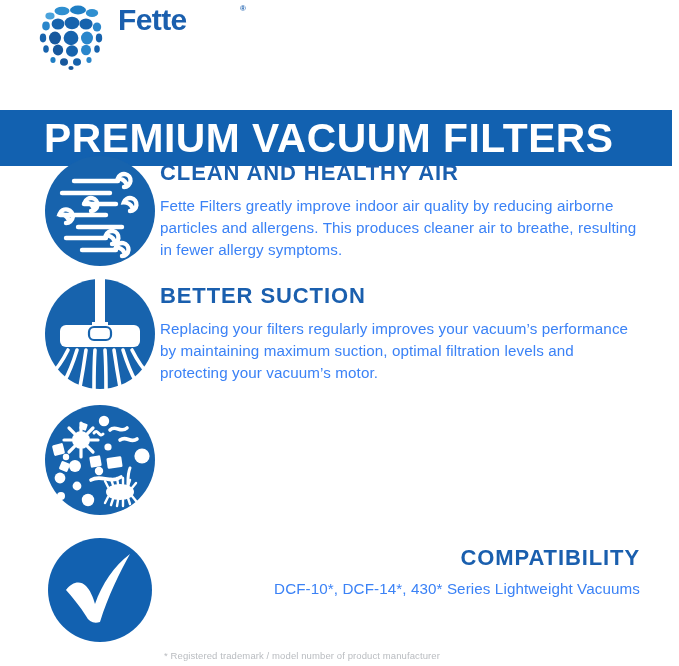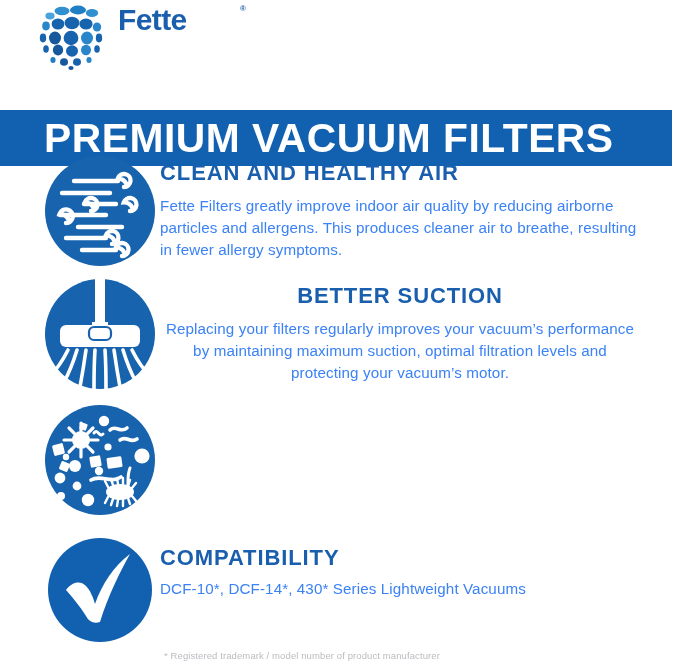--- a/index.html
+++ b/index.html
@@ -110,25 +110,25 @@
   .feature-text {
     color: #3b82f6;
     font-family: "Liberation Sans", sans-serif;
     font-size: 15.2px;
     line-height: 22px;
     letter-spacing: 0.1px;
     margin: 0;
   }
 
   #feature-air       { top: 155px; }
-  #feature-suction   { top: 278px; text-align: center; }
+  #feature-suction   { top: 278px; }
   #feature-particle  { top: 404px; }
   #feature-compat    { top: 534px; }
 
-  #feature-compat .feature-body { padding-top: 12px; }
+  #feature-compat .feature-body { padding-top: 12px; text-align: right; }
   #feature-compat .feature-title { margin-bottom: 8px; }
 
   
   .footnote {
     position: absolute;
     left: 164px;
     top: 650px;
     color: #b9bcc0;
     font-family: "Liberation Sans", sans-serif;
     font-size: 9.5px;

